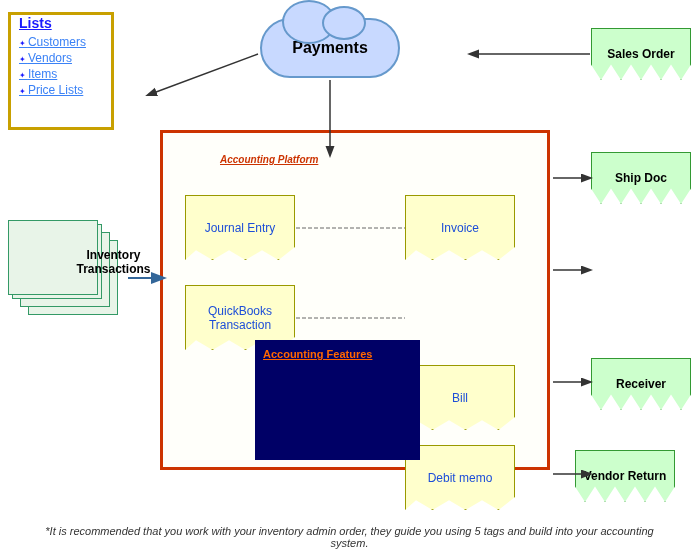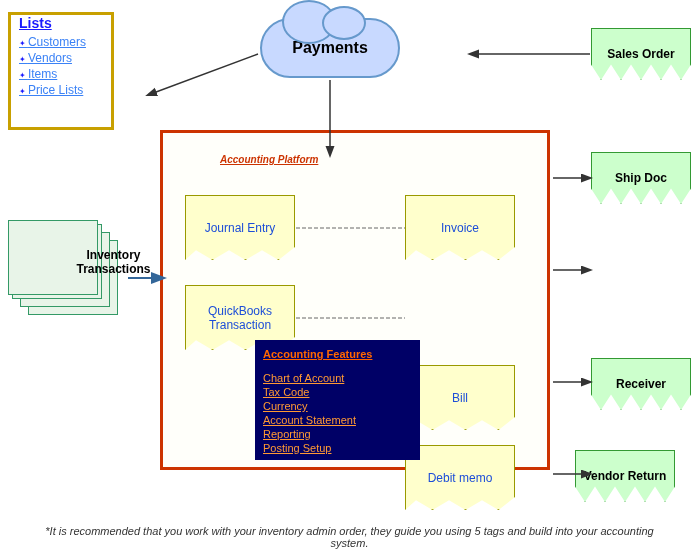--- a/index.html
+++ b/index.html
@@ -268,28 +268,20 @@
   <div class="doc-shape" style="top:365px; left:405px;">
     <span>Bill</span>
   </div>
 
   <div class="doc-shape" style="top:445px; left:405px;">
     <span>Debit memo</span>
   </div>
 
   <div class="inner-dark-box">
     <div class="inner-title">Accounting Features</div>
-    <ul>
-      <li>Chart of Account</li>
-      <li>Tax Code</li>
-      <li>Currency</li>
-      <li>Account Statement</li>
-      <li>Reporting</li>
-      <li>Posting Setup</li>
-    </ul>
   </div>
 
   <div class="inventory-stack">
     <div class="inv-page"></div>
     <div class="inv-page"></div>
     <div class="inv-page"></div>
     <div class="inv-page"></div>
     <div class="inv-label">
       <span style="white-space:pre-line;">Inventory
 Transactions</span>

